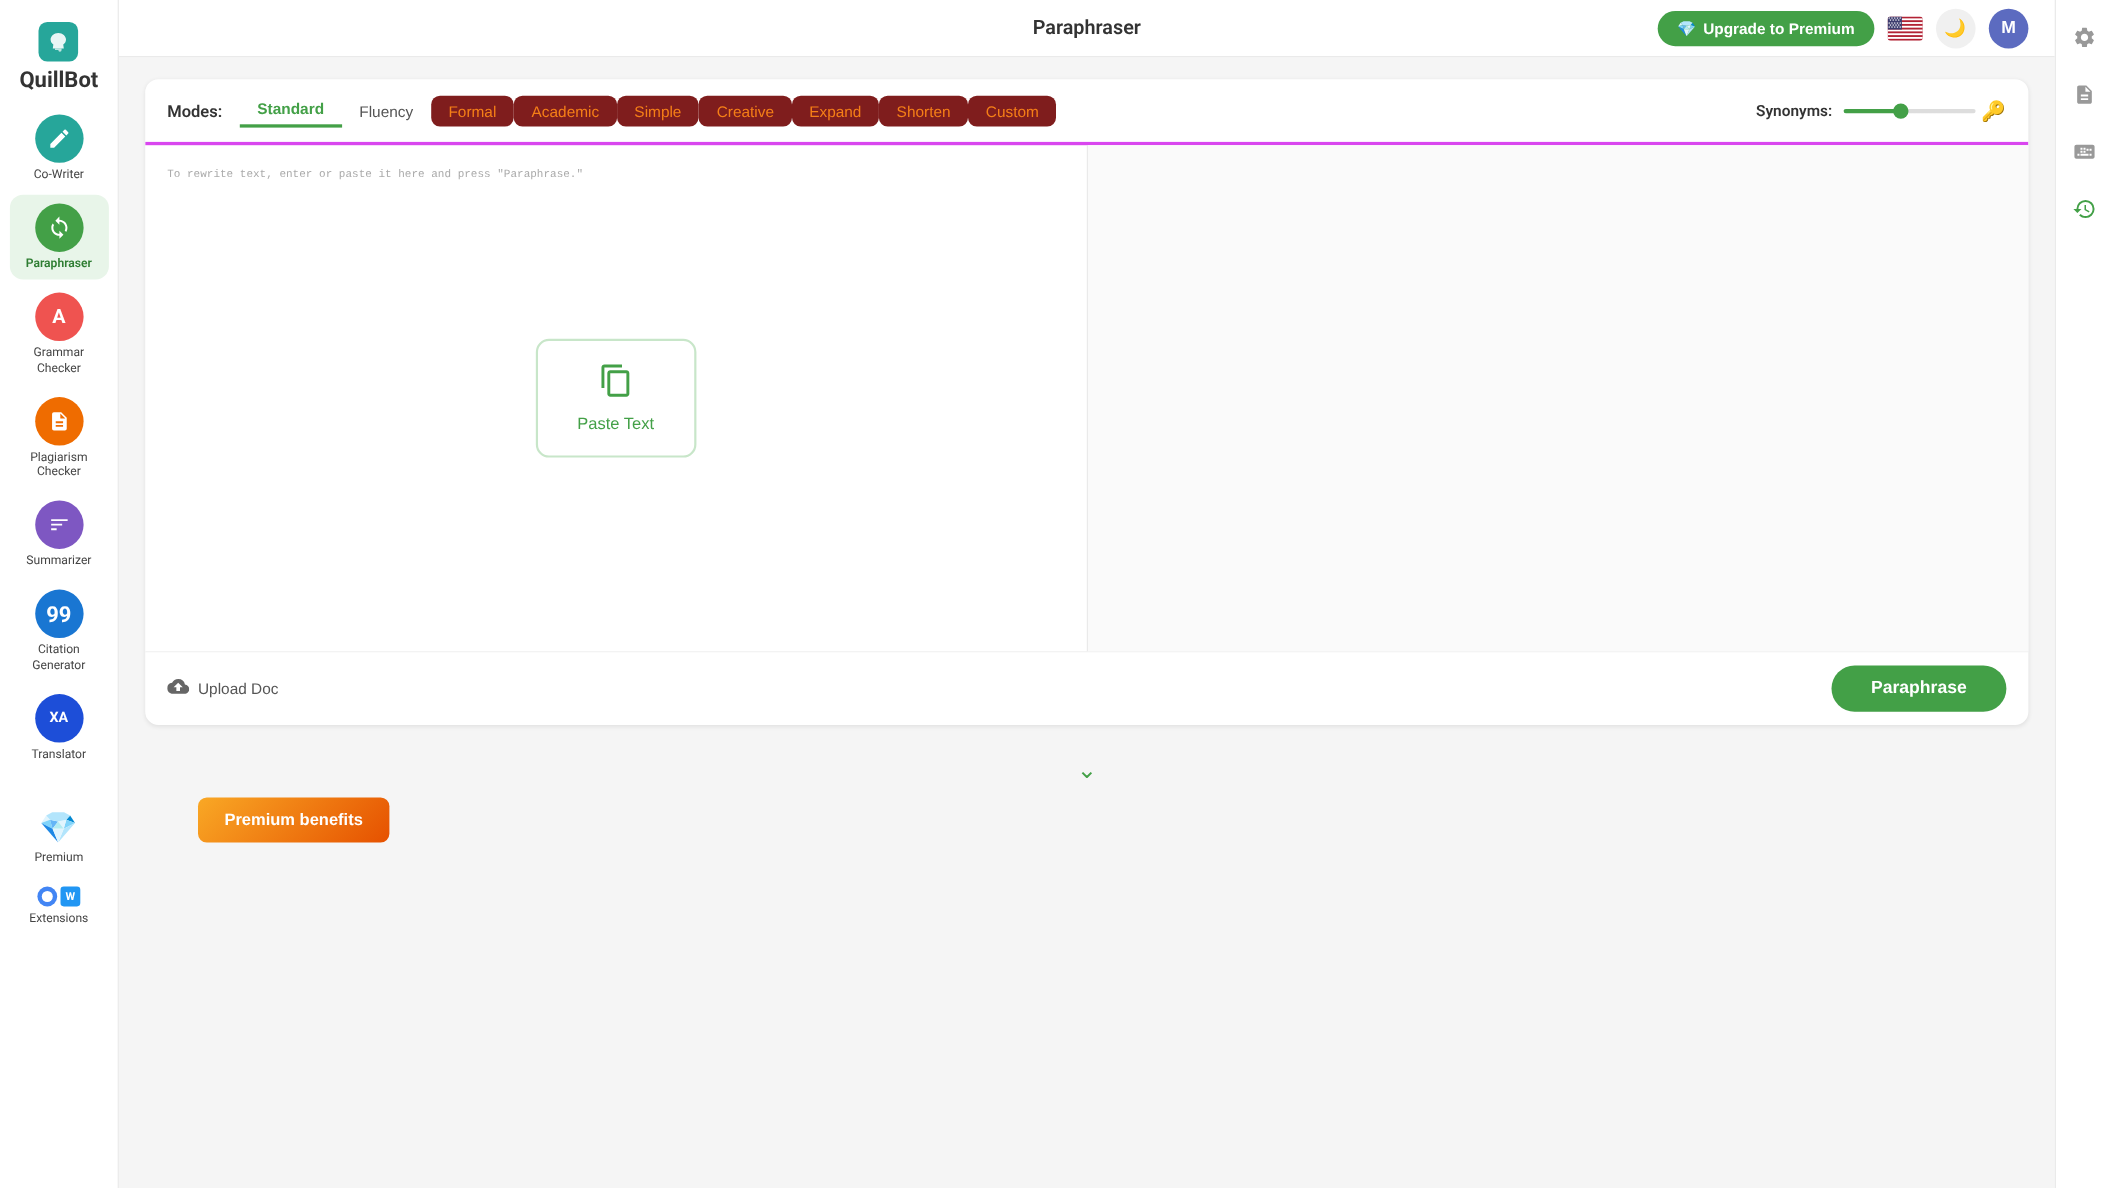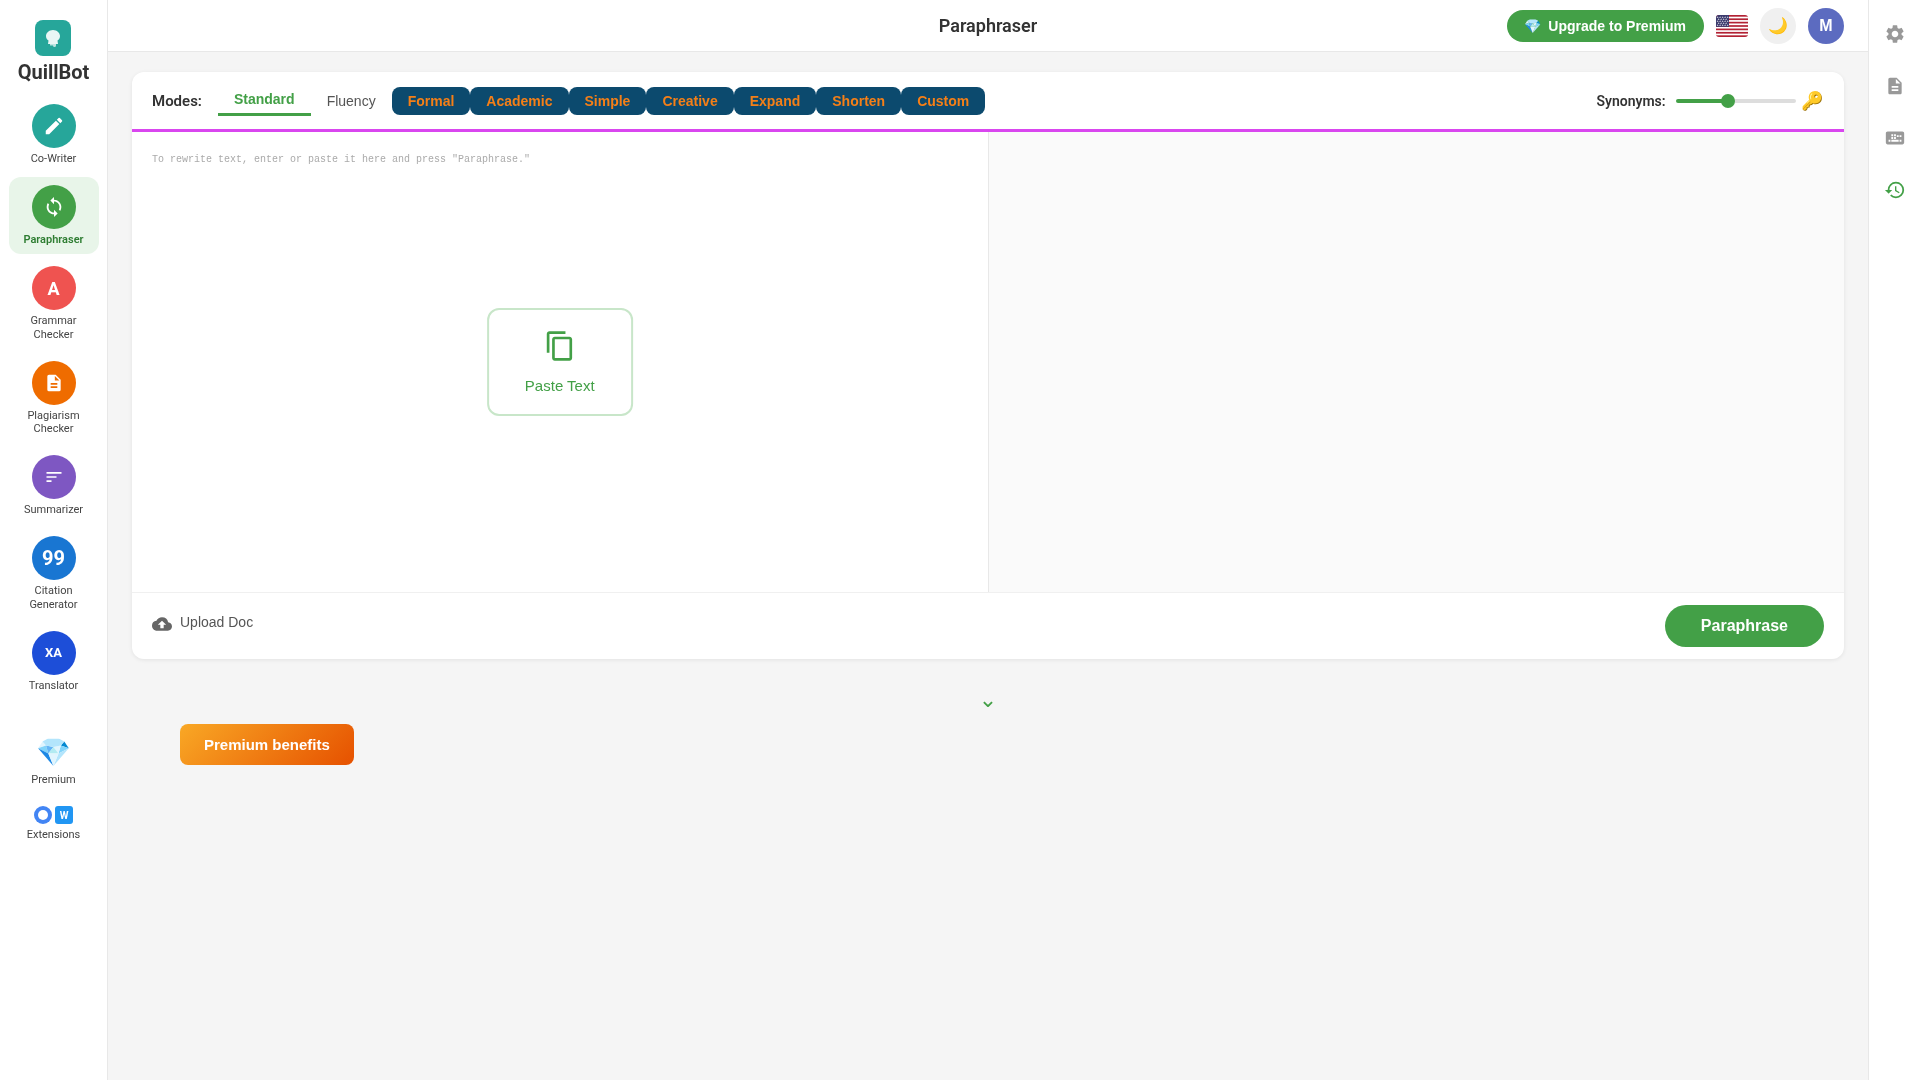--- a/index.html
+++ b/index.html
@@ -156,24 +156,24 @@
       border-radius: 6px;
       white-space: nowrap;
     }
     .mode-btn.active {
       color: #43a047;
       font-weight: 700;
       border-bottom: 3px solid #43a047;
       border-radius: 0;
     }
     .mode-btn.premium-mode {
-      background: #0c4a6e;
+      background: #7f1d1d;
       color: #f57f17;
       border-radius: 8px;
-      font-weight: 700;
+      font-weight: 400;
     }
     .synonyms-section {
       display: flex;
       align-items: center;
       margin-left: auto;
       gap: 10px;
     }
     .synonyms-label {
       font-size: 14px;
       font-weight: 600;
@@ -246,20 +246,21 @@
     
     .bottom-bar {
       display: flex;
       align-items: center;
       justify-content: space-between;
       padding: 12px 20px;
       border-top: 1px solid #f0f0f0;
     }
     .upload-btn {
       display: flex;
+      align-items: center;
       gap: 8px;
       background: none;
       border: none;
       color: #555;
       font-size: 14px;
       cursor: pointer;
     }
     .upload-icon { font-size: 18px; color: #666; }
     .paraphrase-btn {
       background: #43a047;

